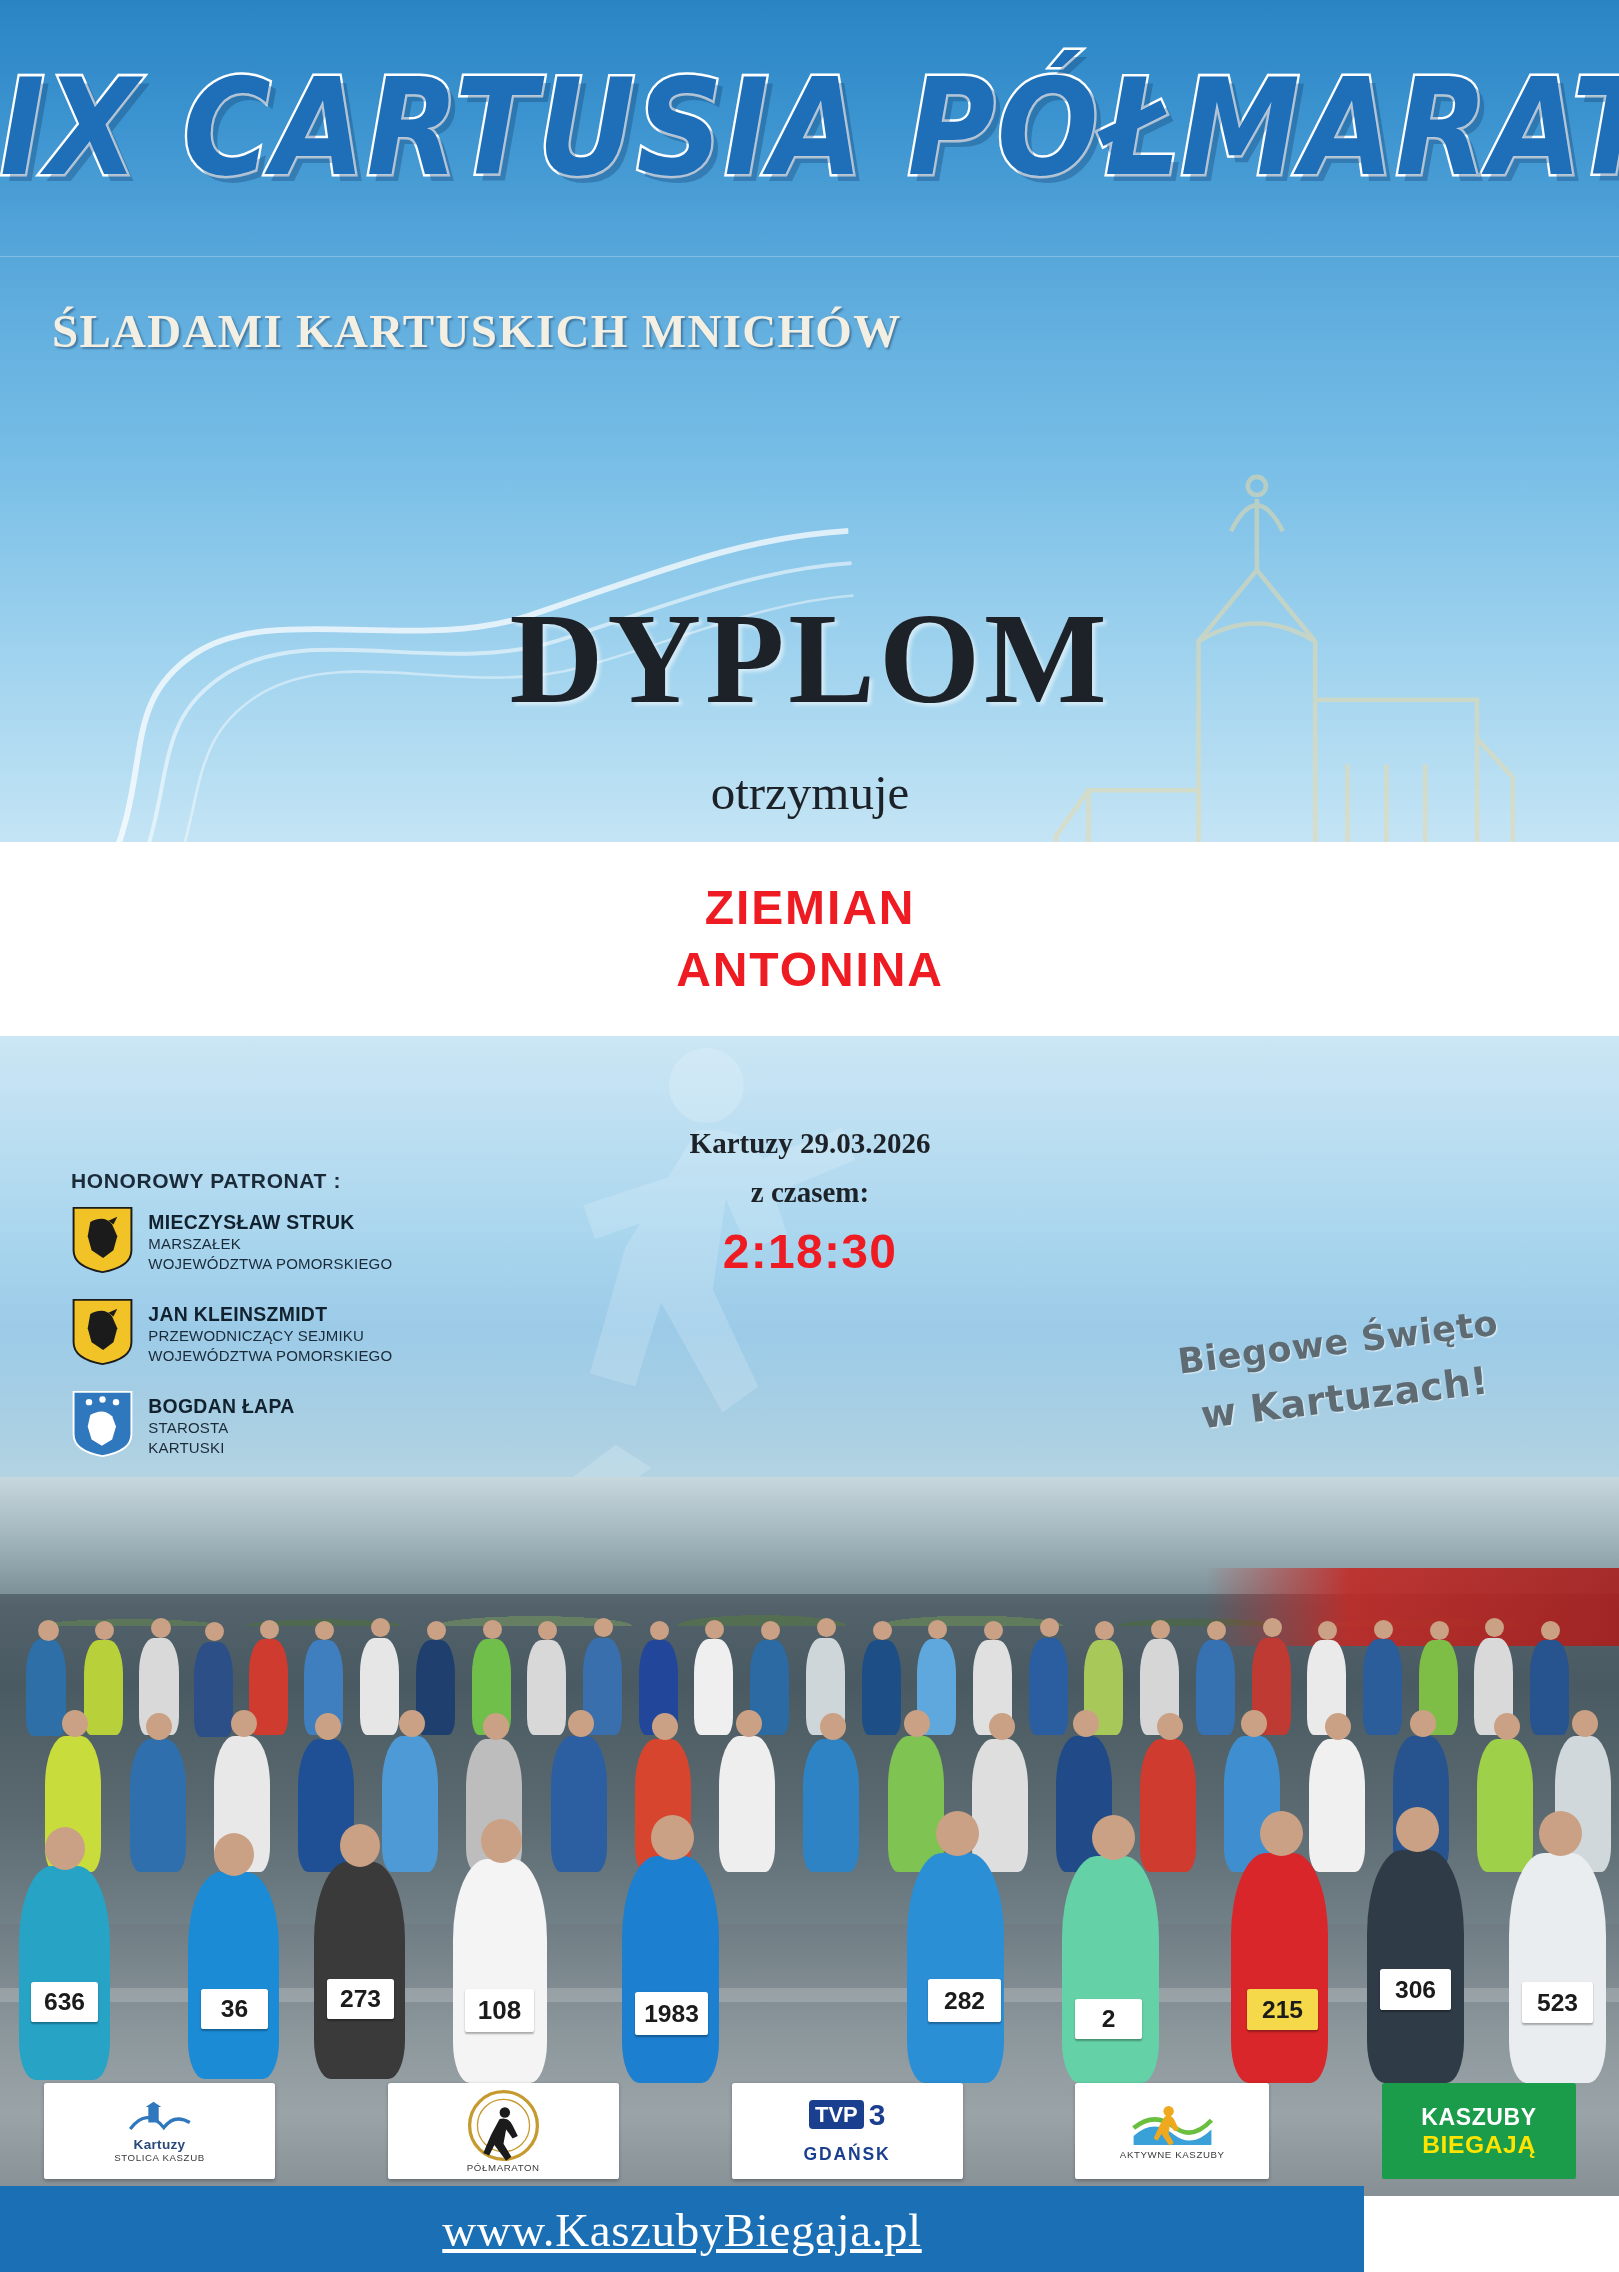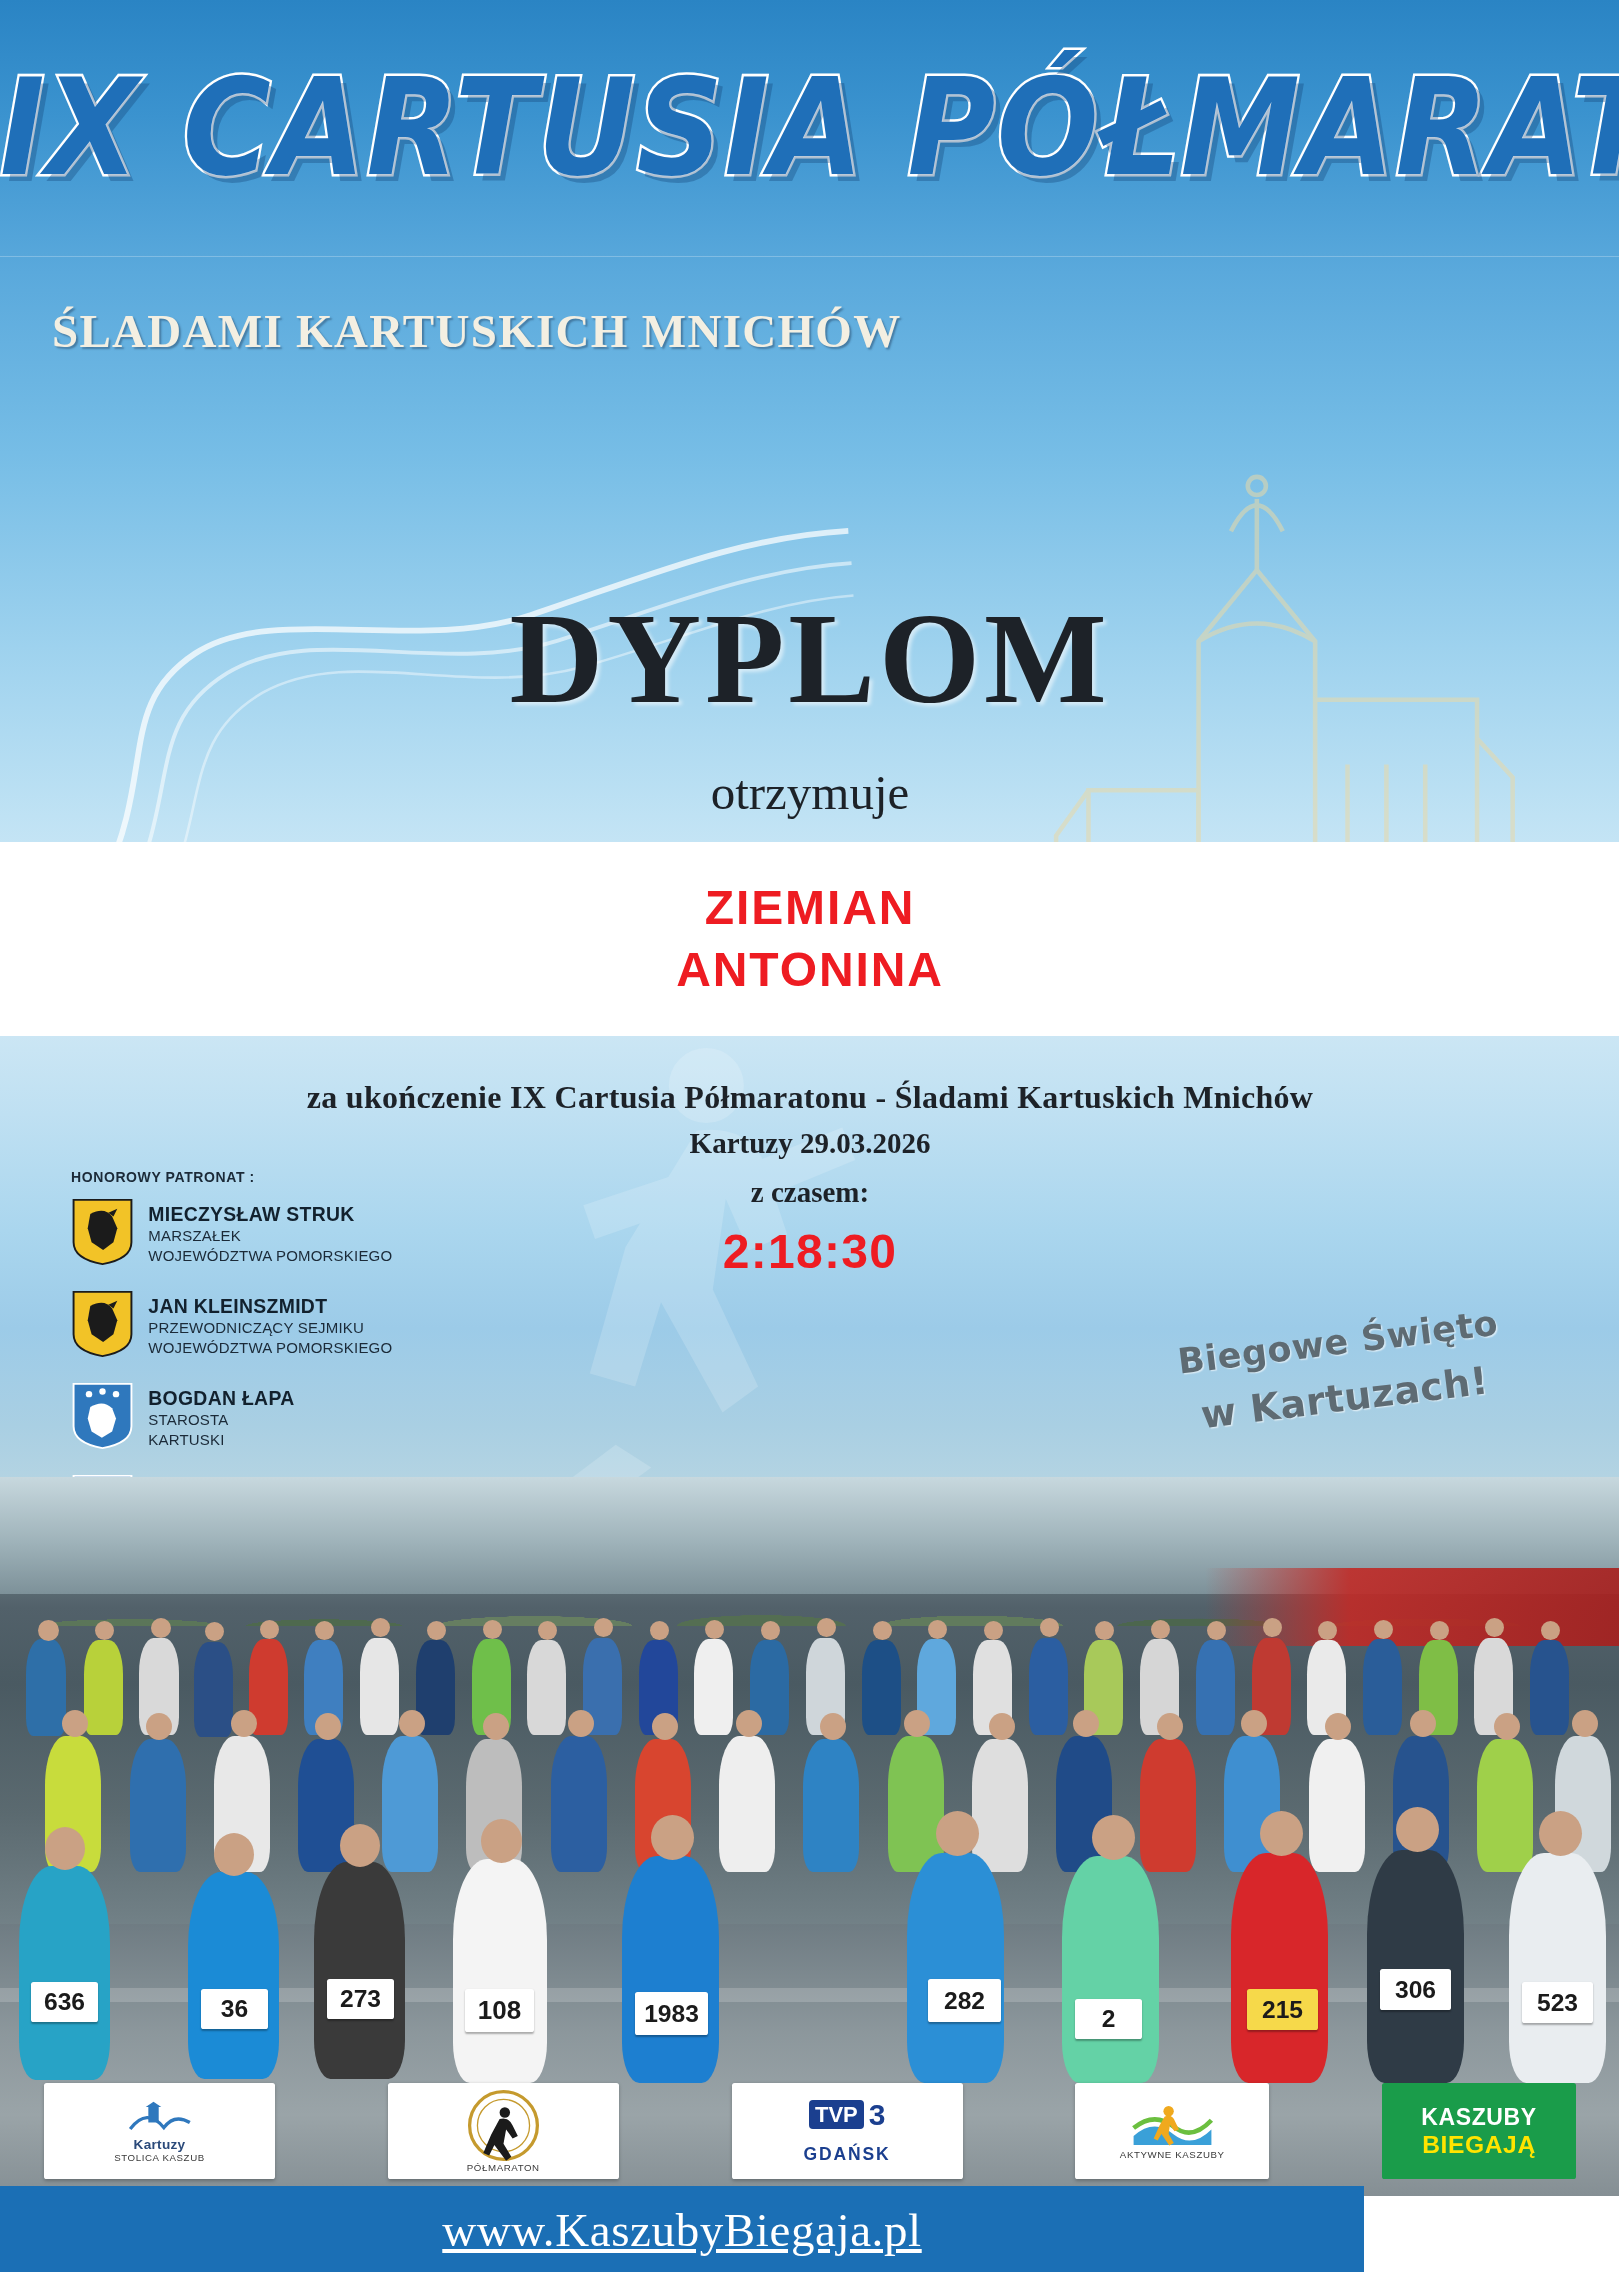--- a/index.html
+++ b/index.html
@@ -193,21 +193,21 @@
 
   
   .patronat {
     position: absolute;
     top: 1169px;
     left: 71px;
     width: 531px;
   }
   .patronat-title {
     font-family: "Liberation Sans", sans-serif;
-    font-size: 14px;
+    font-size: 21px;
     font-weight: 700;
     letter-spacing: 0.6px;
     color: #1b2a38;
     margin-bottom: 11.7px;
   }
   .pat-row {
     display: flex;
     align-items: flex-start;
     margin-bottom: 22px;
   }
@@ -442,21 +442,20 @@
   <div class="subtitle">ŚLADAMI KARTUSKICH MNICHÓW</div>
 
   <div class="dyplom">DYPLOM</div>
   <div class="otrzymuje">otrzymuje</div>
 
   <div class="name-band">
     <div class="name-line">ZIEMIAN</div>
     <div class="name-line">ANTONINA</div>
   </div>
 
-  <div class="ach ach-1">za ukończenie IX Cartusia Półmaratonu - Śladami Kartuskich Mnichów</div>
   <div class="ach ach-2">Kartuzy 29.03.2026</div>
   <div class="ach ach-3">z czasem:</div>
   <div class="time">2:18:30</div>
 
   <div class="patronat">
     <div class="patronat-title">HONOROWY PATRONAT :</div>
 
     <div class="pat-row">
       <div class="crest">
         <svg viewBox="0 0 98 108">

